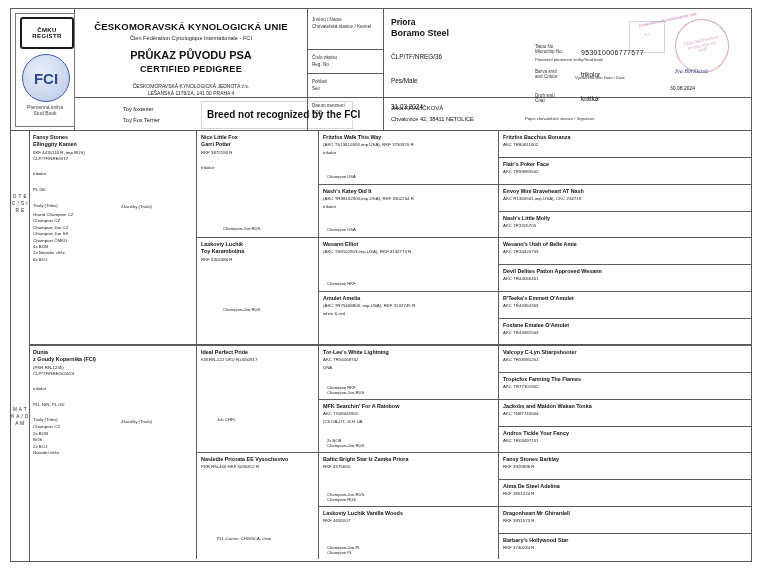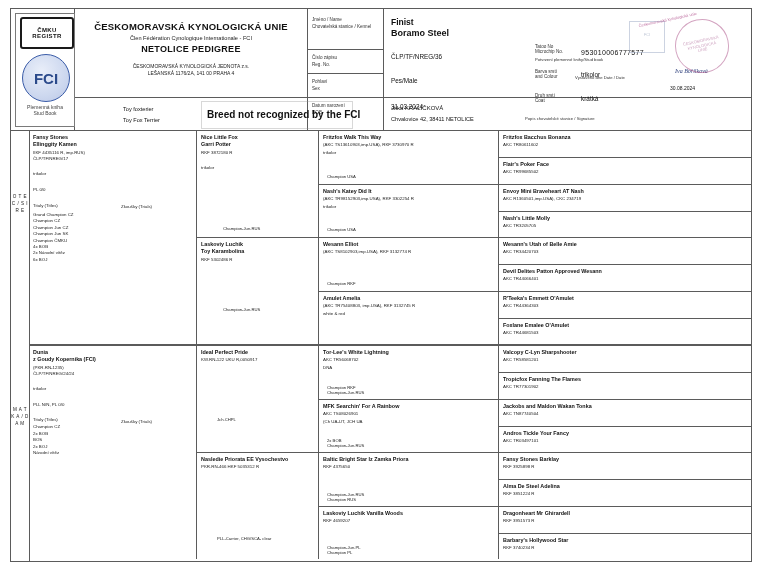--- a/index.html
+++ b/index.html
@@ -121,38 +121,39 @@
         <div class="logo-emb">
           <span>FCI</span>
         </div>
         <div class="logo-cap" style="white-space:pre-line;">Plemenná kniha
 Stud Book</div>
       </div>
 
       <div class="title-col">
         <div class="t1">ČESKOMORAVSKÁ KYNOLOGICKÁ UNIE</div>
         <div class="t2">Člen Fédération Cynologique Internationale - FCI</div>
-        <div class="t4">NETOLICE PEDIGREE</div>
+        <div class="t3">PRŮKAZ PŮVODU PSA</div>
+        <div class="t4">CERTIFIED PEDIGREE</div>
         <div class="addr" style="white-space:pre-line;">ČESKOMORAVSKÁ KYNOLOGICKÁ JEDNOTA z.s.
 LEŠANSKÁ 1176/2A, 141 00 PRAHA 4</div>
       </div>
 
       <div class="mid-col">
         <div class="mid-row" style="top:4px;">Jméno / Name</div>
         <div class="mid-row" style="top:11px;">Chovatelská stanice / Kennel</div>
         <div class="mid-row" style="top:42px;">Číslo zápisu</div>
         <div class="mid-row" style="top:49px;">Reg. No.</div>
         <div class="mid-row" style="top:66px;">Pohlaví</div>
         <div class="mid-row" style="top:73px;">Sex</div>
         <div class="mid-row" style="top:90px;">Datum narození</div>
         <div class="mid-row" style="top:97px;">DOB</div>
       </div>
 
       <div class="right-col">
-        <div class="dogname">Finist</div>
+        <div class="dogname">Priora</div>
         <div class="dogname2">Boramo Steel</div>
 
         <div class="fieldvalue" style="left:6px;top:40px;">ČLP/TF/NREG/36</div>
         <div class="fieldvalue" style="left:6px;top:64px;">Pes/Male</div>
         <div class="fieldvalue" style="left:6px;top:90px;">31.03.2024</div>
 
         <div class="fieldlabel" style="left:150px;top:31px;white-space:pre-line;">Tatoo No
 Microchip No.</div>
         <div class="regno" style="left:196px;top:36px;">953010006777577</div>
 

